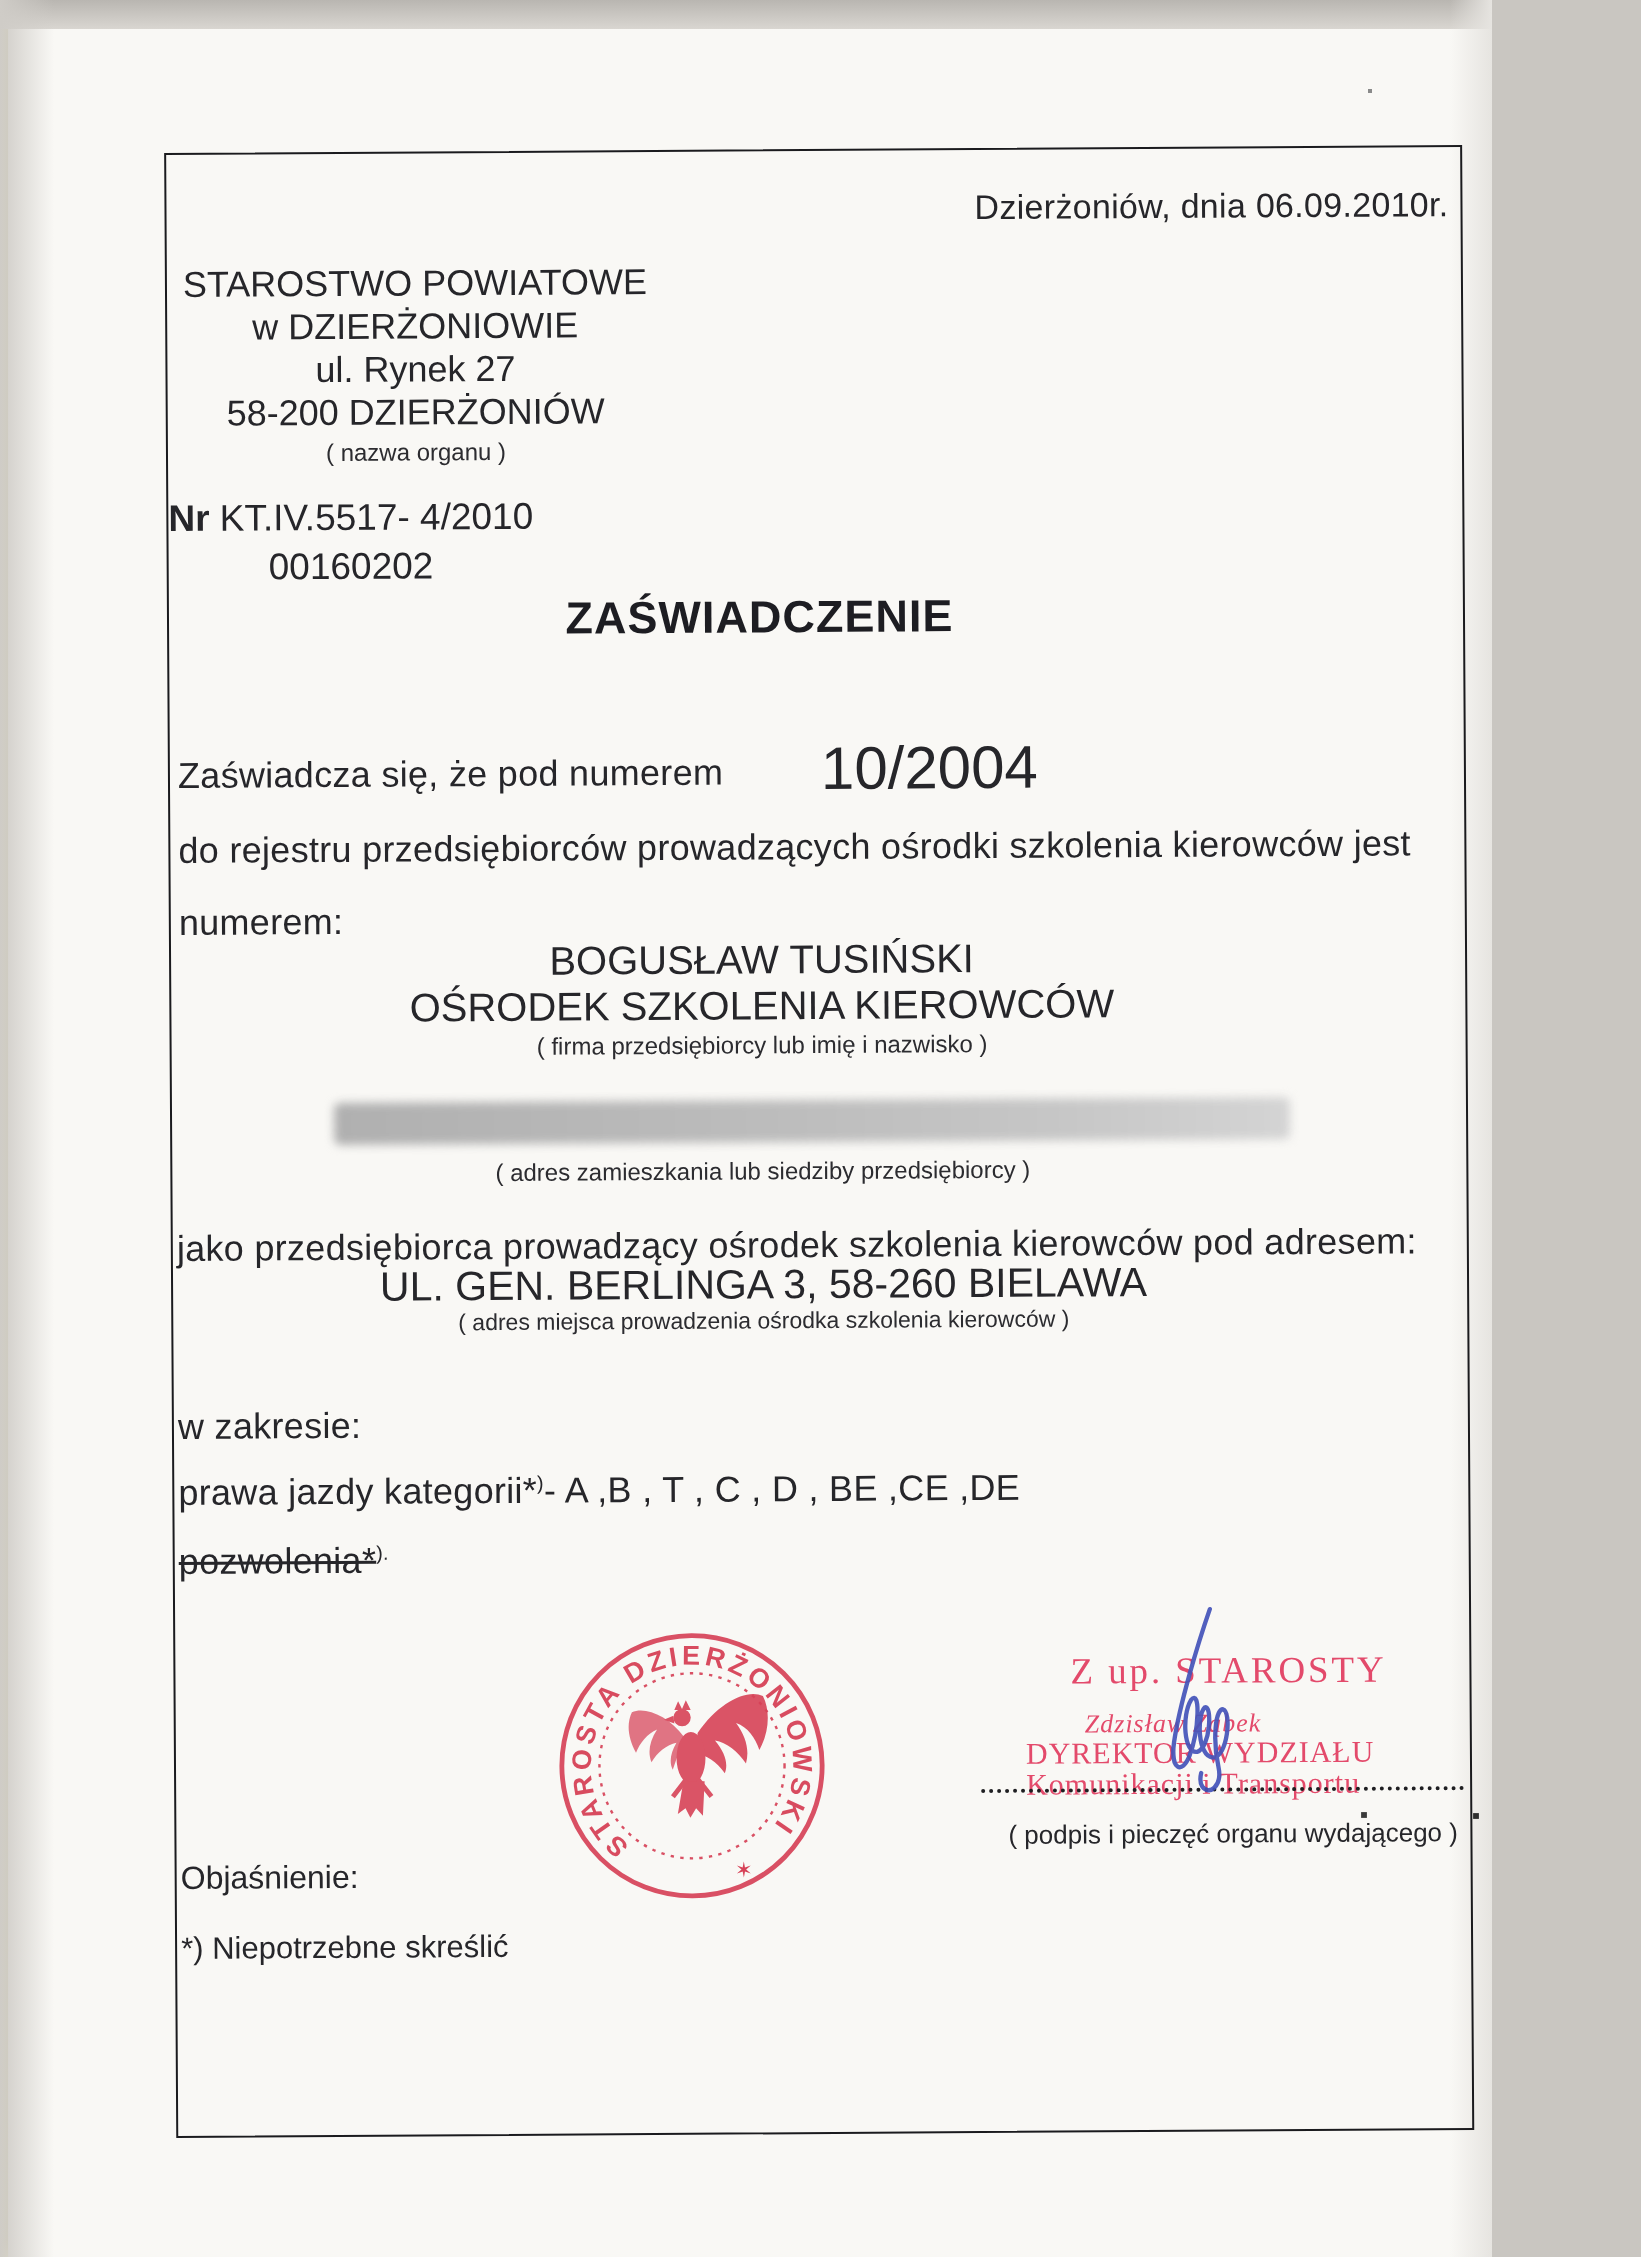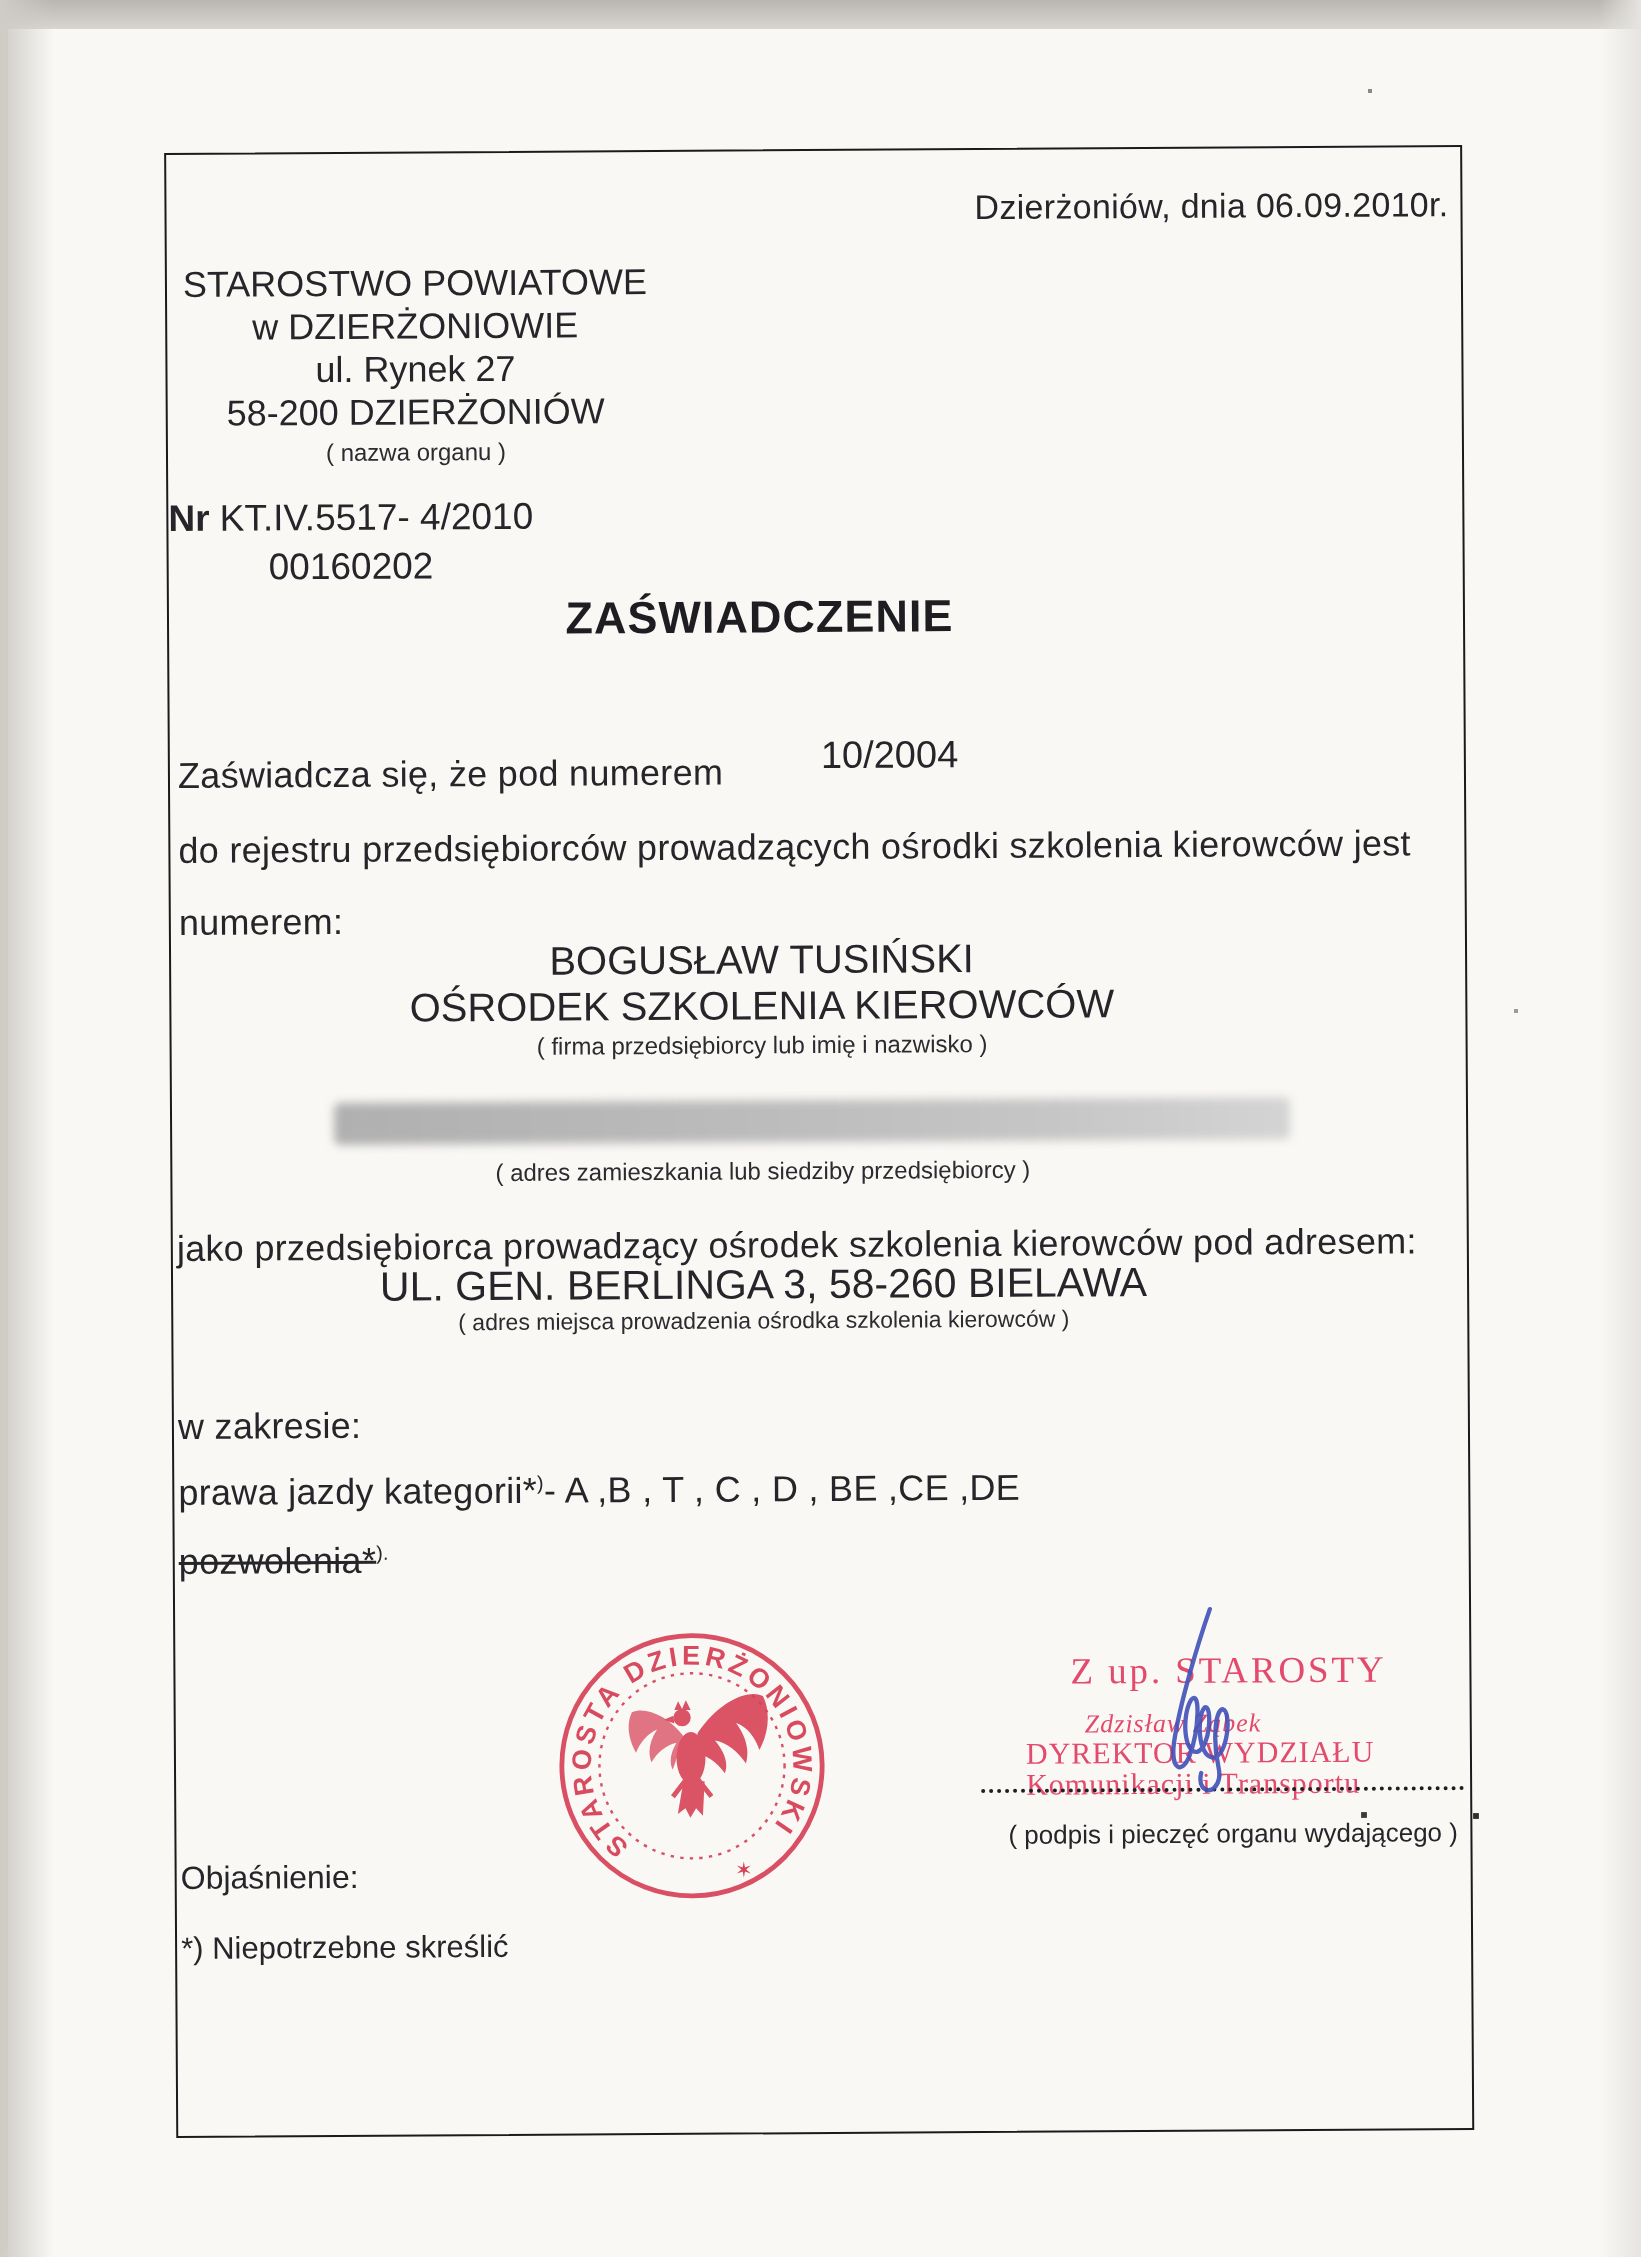--- a/index.html
+++ b/index.html
@@ -1,16 +1,16 @@
 <!DOCTYPE html>
 <html><head>
 <meta charset="utf-8">
 <style>
   html,body{margin:0;padding:0;background:#c9c6c1;}
-  #stage{position:relative;width:1641px;height:2257px;overflow:hidden;
+  #stage{position:relative;width:1492px;height:2257px;overflow:hidden;
          background:#fef9c3;font-family:"Liberation Sans",sans-serif;color:#26262a;}
   .paper{position:absolute;left:7.7px;top:25px;width:1641px;height:2232px;
          background:#f9f8f5;box-shadow:-5.8px -3.9px 13.5px rgba(0,0,0,.25);}
   .top-strip{position:absolute;left:0;top:0;width:1641px;height:29px;
          background:linear-gradient(180deg,#b9b6b1,#d9d6d1);}
   .left-strip{position:absolute;left:0;top:0;width:54px;height:2257px;
          background:linear-gradient(90deg,#cfccc7,rgba(249,248,245,0));}
   .right-shade{position:absolute;right:0;top:0;width:42px;height:2257px;
          background:linear-gradient(270deg,#e6e4e0,rgba(249,248,245,0));}
   .docwrap{position:absolute;left:0;top:0;width:1641px;height:2257px;
@@ -58,21 +58,21 @@
 
     <div class="t" style="left:172px;top:494px;font-size:37px;">
       <b>Nr</b>
       <span>KT.IV.5517- 4/2010</span>
     </div>
     <div class="t" style="left:272px;top:543px;font-size:37px;">00160202</div>
 
     <div class="t center" style="left:304px;top:591px;width:917px;font-size:45px;font-weight:bold;letter-spacing:1px;color:#1d1d22;">ZAŚWIADCZENIE</div>
 
     <div class="t body-txt" style="left:180px;top:751px;">Zaświadcza się, że pod numerem</div>
-    <div class="t" style="left:823px;top:734px;font-size:38px;">10/2004</div>
+    <div class="t" style="left:823px;top:734px;font-size:60px;">10/2004</div>
     <div class="t body-txt" style="left:180px;top:826px;">do rejestru przedsiębiorców prowadzących ośrodki szkolenia kierowców jest</div>
     <div class="t body-txt" style="left:180px;top:898px;">numerem:</div>
 
     <div class="t center" style="left:251px;top:937px;width:1023px;font-size:40px;">BOGUSŁAW TUSIŃSKI</div>
     <div class="t center" style="left:251px;top:983px;width:1023px;font-size:40px;">OŚRODEK SZKOLENIA KIEROWCÓW</div>
     <div class="t center caption" style="left:251px;top:1031px;width:1023px;">( firma przedsiębiorcy lub imię i nazwisko )</div>
 
     <div class="blurbar"></div>
     <div class="t center caption" style="left:251px;top:1157px;width:1023px;">( adres zamieszkania lub siedziby przedsiębiorcy )</div>
 

